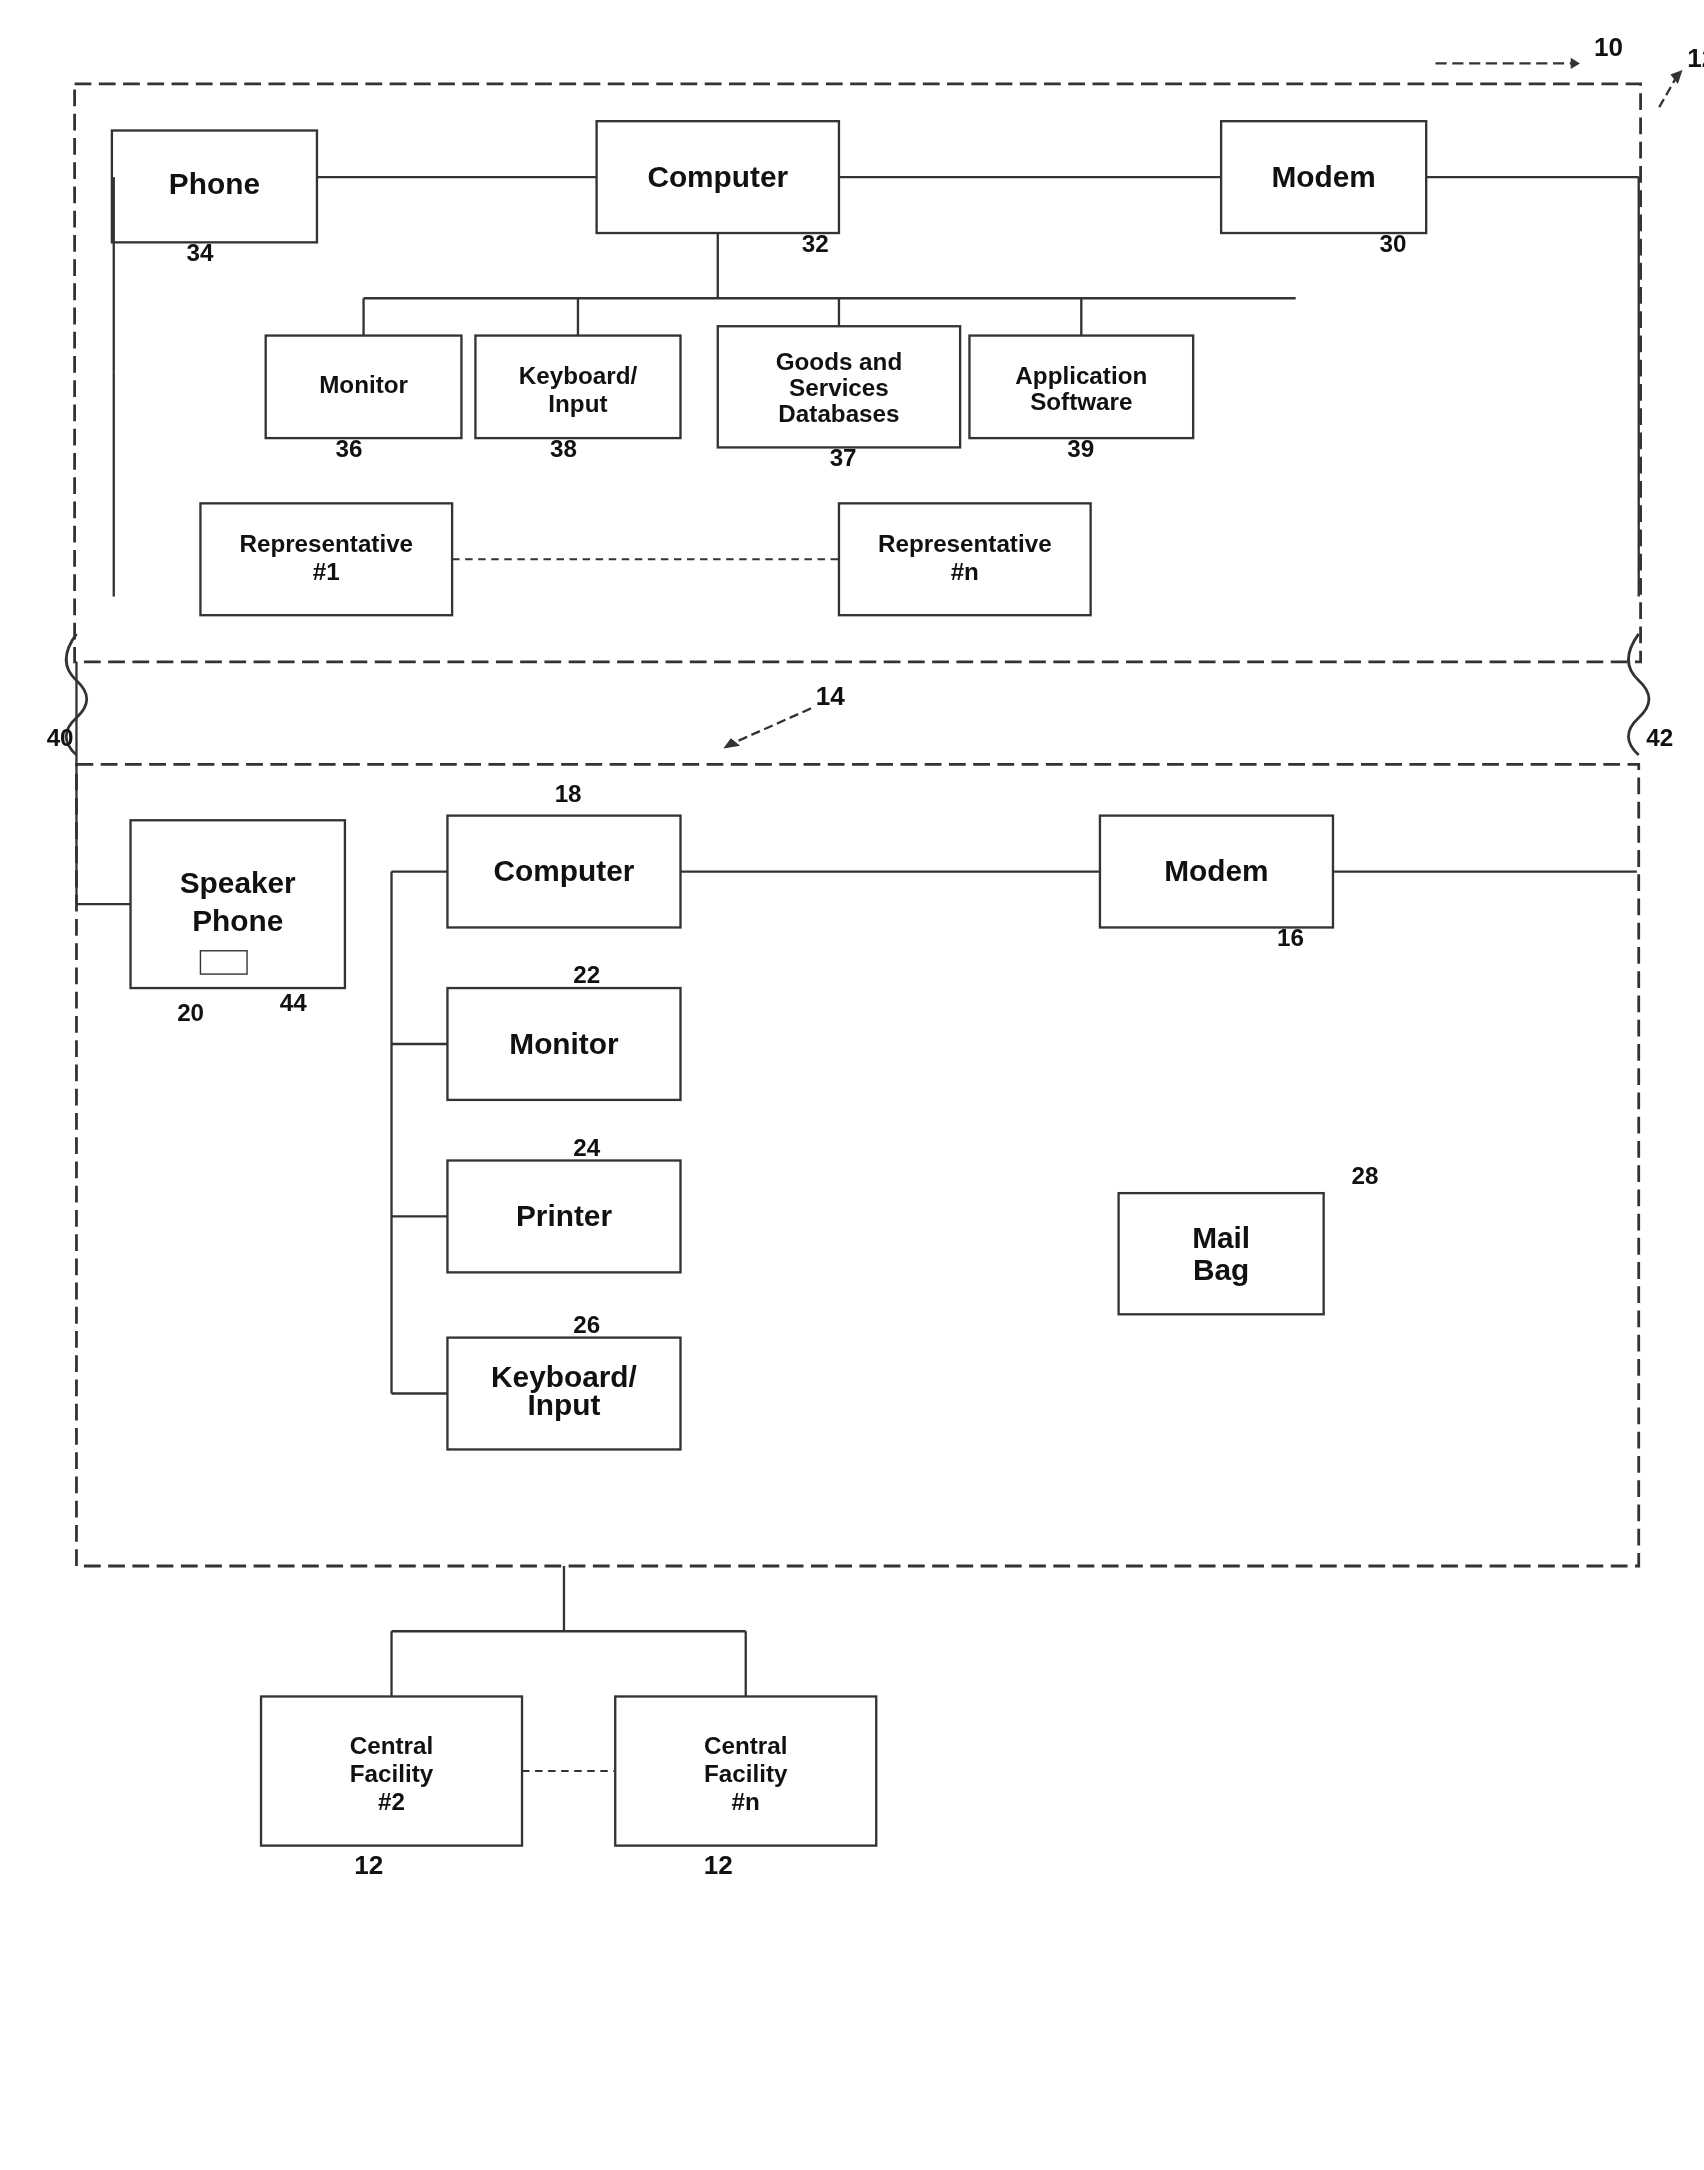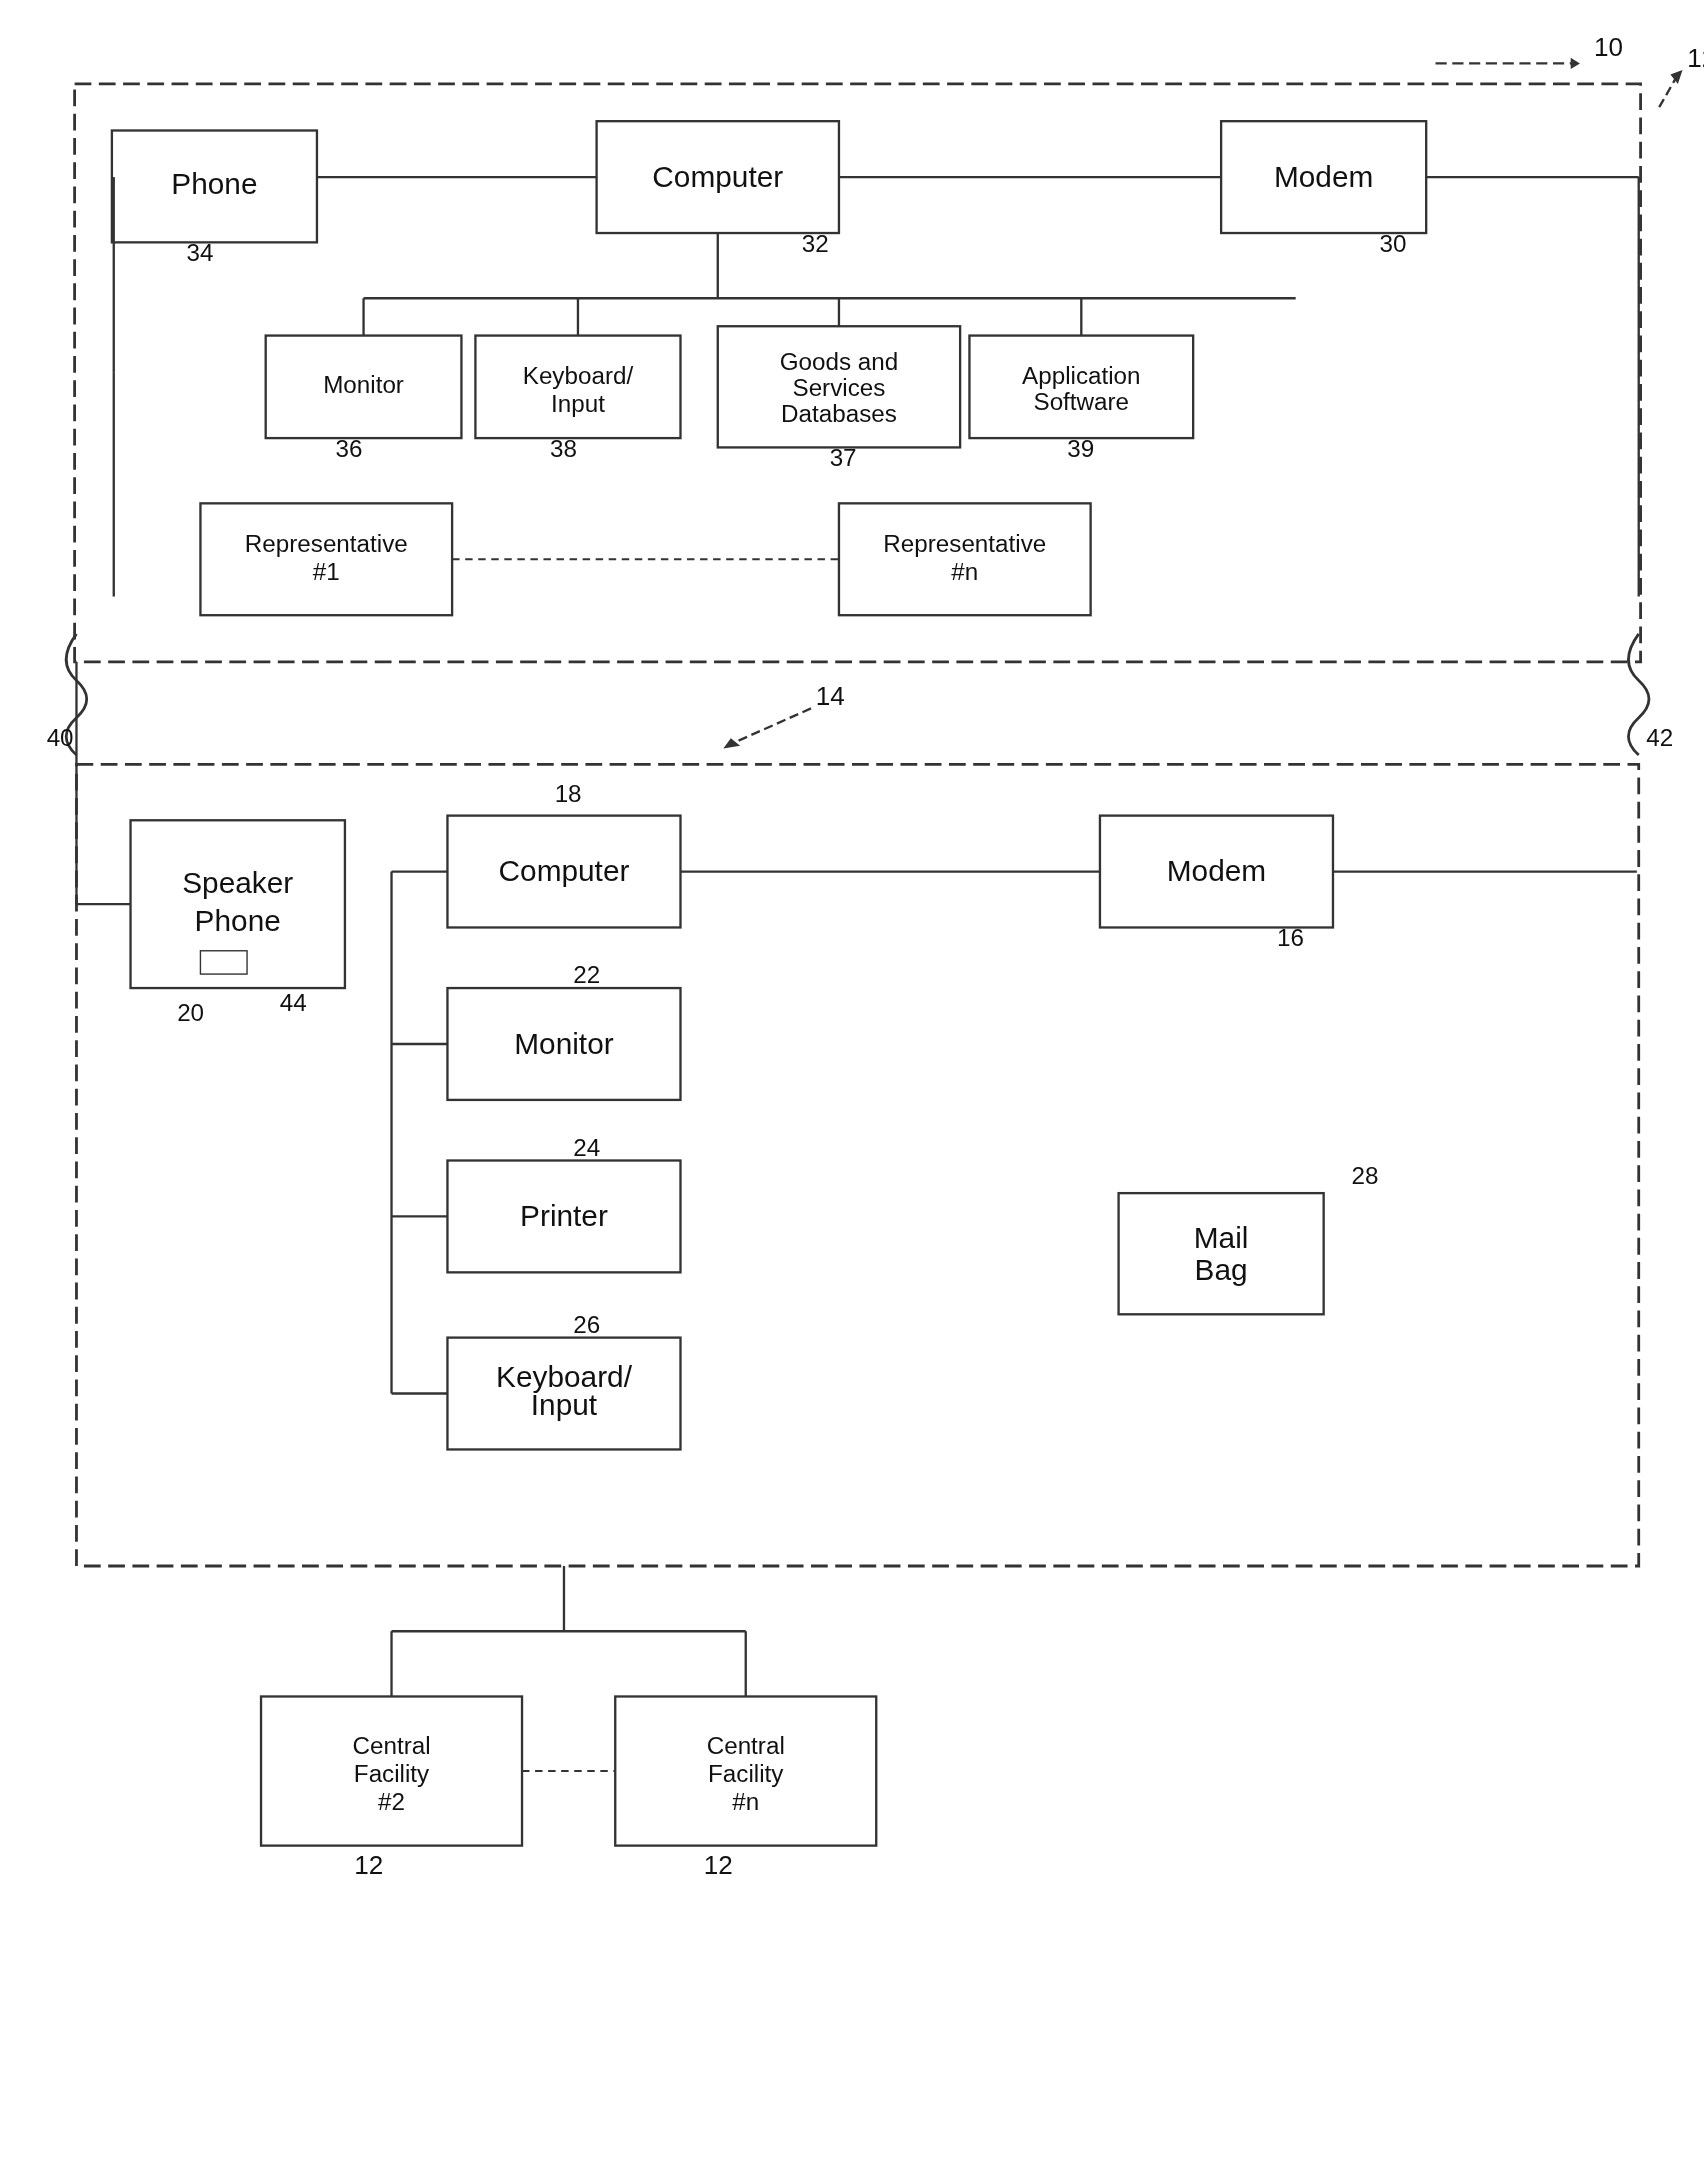--- a/index.html
+++ b/index.html
@@ -10,20 +10,21 @@
       height: 2170px;
       position: relative;
       overflow: hidden;
     }
 
     .diagram-container {
       position: absolute;
       top: 0; left: 0;
       width: 1704px;
       height: 1647px;
+      font-weight: bold;
     }
 
     svg {
       width: 1704px;
       height: 2170px;
     }
 
     
     .box {
       fill: white;

